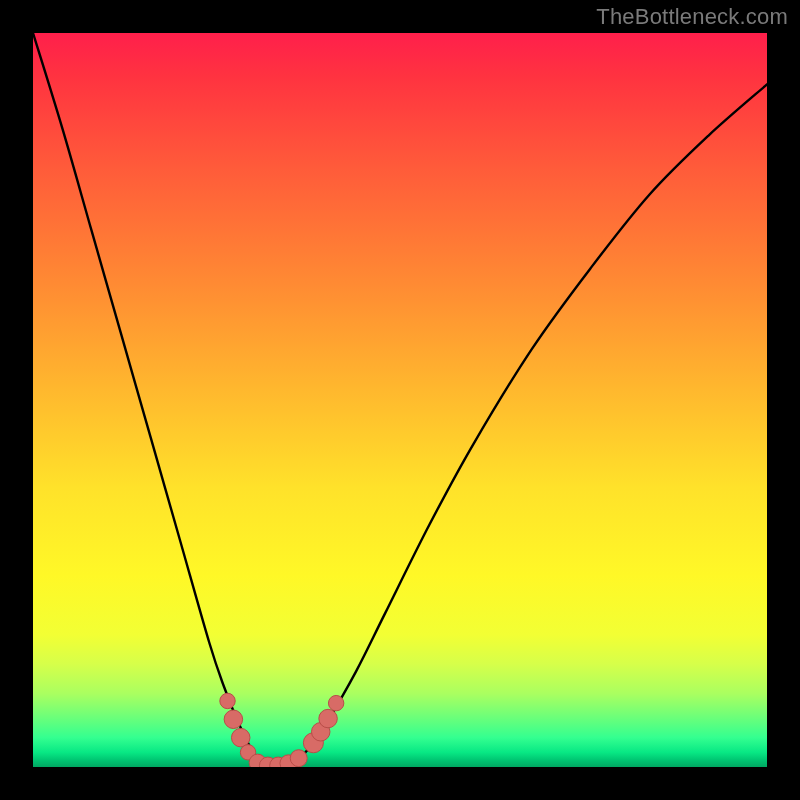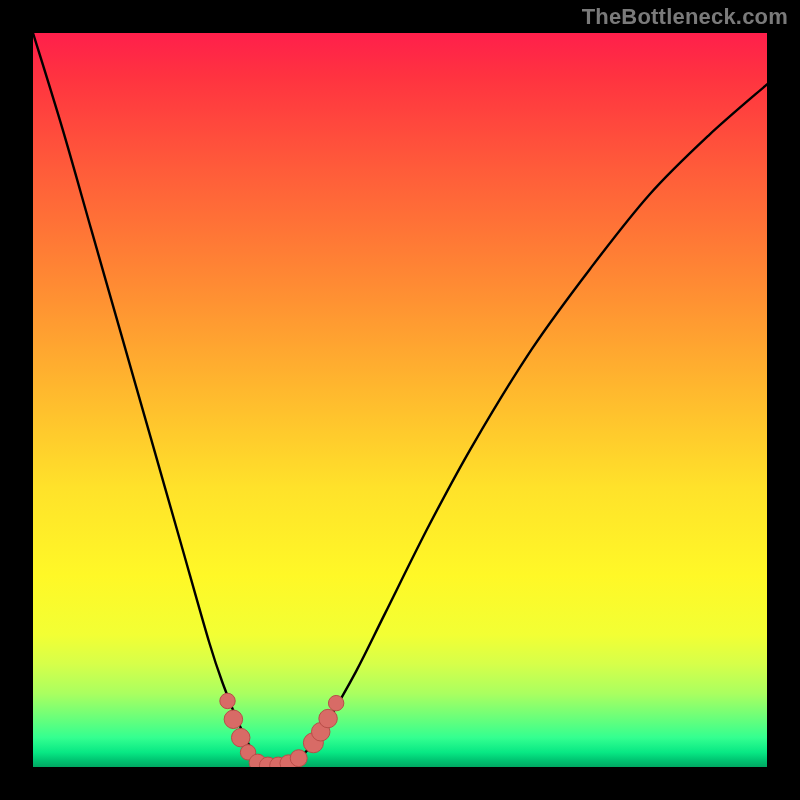--- a/index.html
+++ b/index.html
@@ -53,21 +53,21 @@
     width: 734px;
     height: 734px;
   }
   .watermark {
     position: absolute;
     top: 4px;
     right: 12px;
     color: #7a7a7a;
     font-size: 22px;
     letter-spacing: 0.2px;
-    font-weight: 700;
+    font-weight: 400;
   }
 </style>
 </head>
 <body>
 
 <div class="stage">
   <div class="watermark">TheBottleneck.com</div>
 
   <div class="plot-area">
     <div class="gradient"></div>

